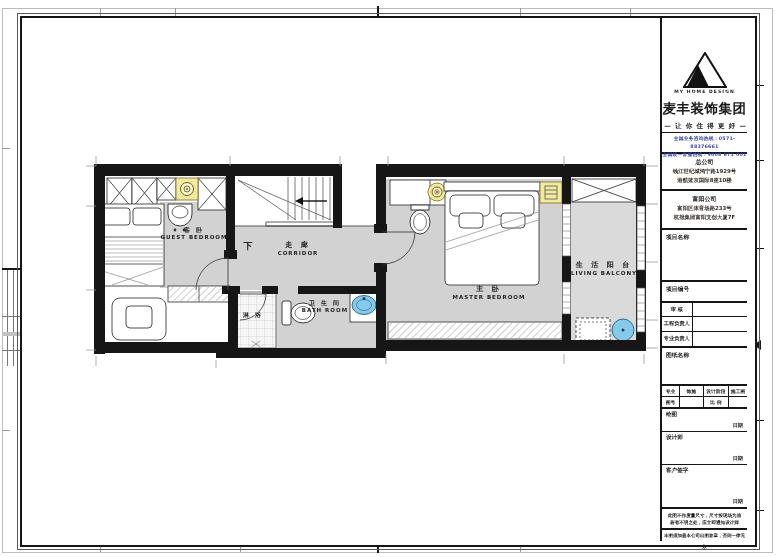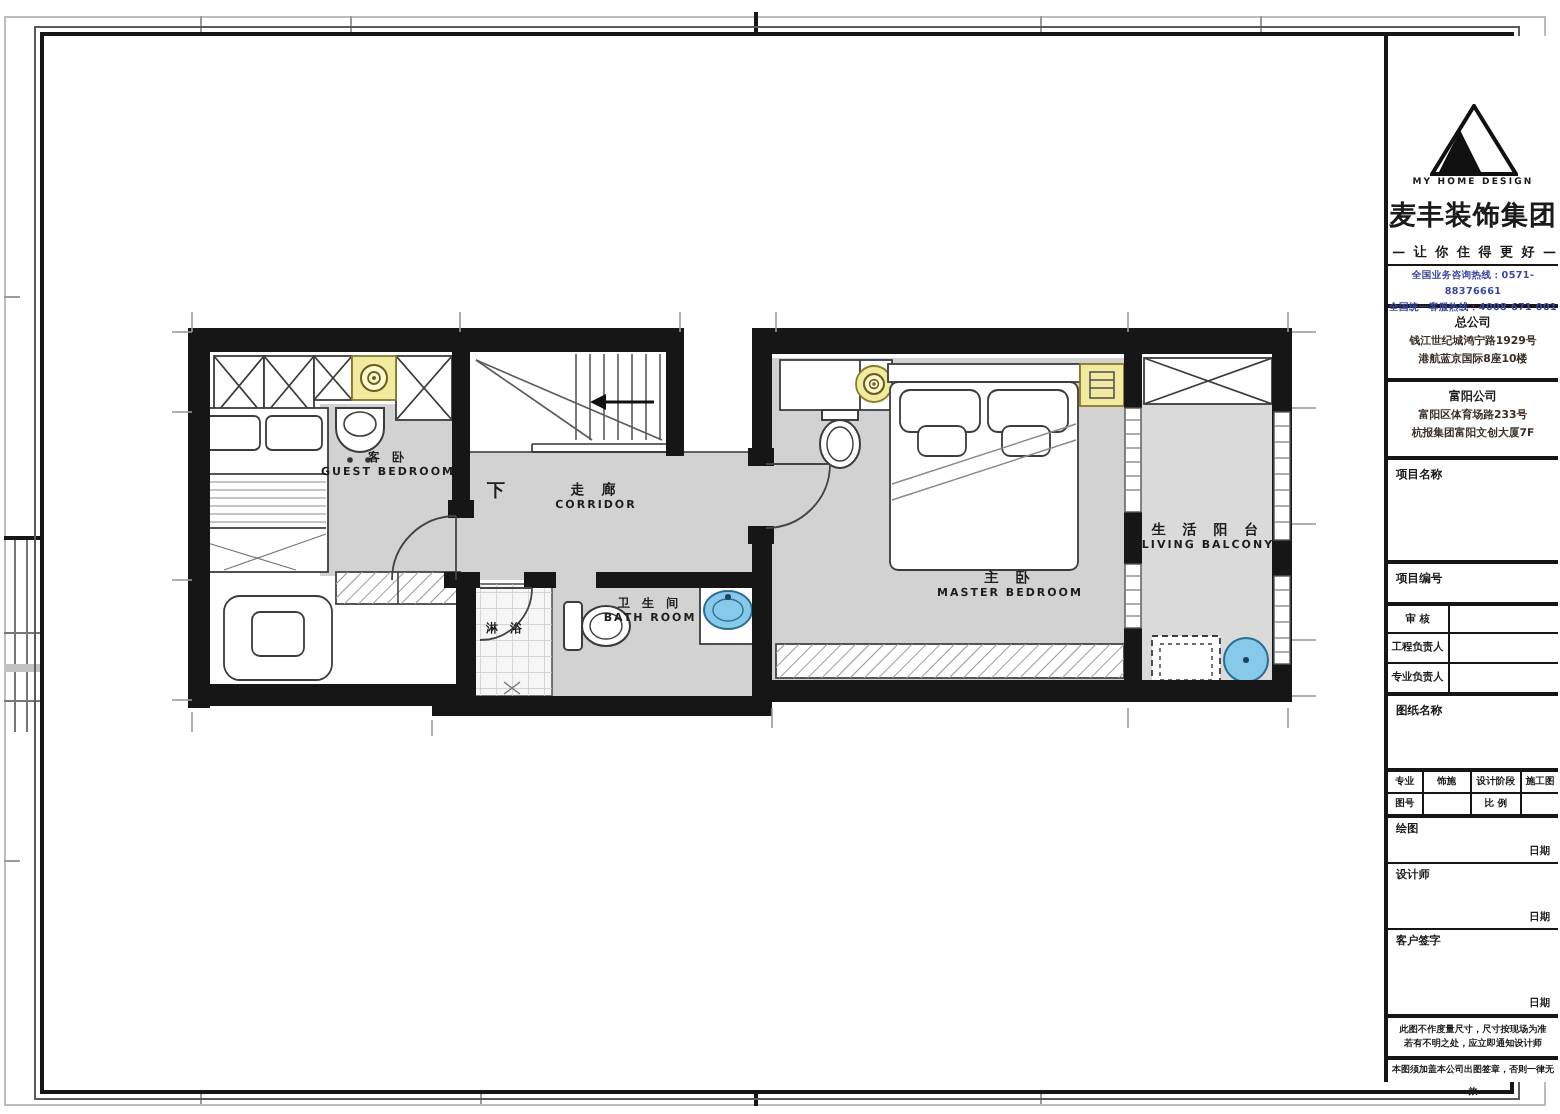--- a/index.html
+++ b/index.html
@@ -20,21 +20,21 @@
   
   .plan-svg{position:absolute;left:84px;top:148px;}
   .room-label{position:absolute;transform:translate(-50%,-50%);text-align:center;
               color:#1d1d1d;line-height:1.3;white-space:nowrap;pointer-events:none;}
   .room-label .zh{display:block;font-size:7px;font-weight:bold;letter-spacing:3px;}
   .room-label .en{display:block;font-size:5.5px;font-weight:bold;letter-spacing:1px;}
   .room-label.small .zh{font-size:6px;letter-spacing:2px;}
   .stairs-label{font-size:9px;font-weight:bold;}
 
   
-  .tb{position:absolute;left:692px;top:18px;width:85px;height:523px;border-left:2px solid #161616;
+  .tb{position:absolute;left:660px;top:18px;width:85px;height:523px;border-left:2px solid #161616;
       display:flex;flex-direction:column;background:#fff;}
   .tb-sec{box-sizing:border-box;flex:0 0 auto;position:relative;}
   .bb1{border-bottom:1px solid #161616;}
   .bb2{border-bottom:2px solid #161616;}
   .logo-sec{height:78px;display:flex;flex-direction:column;align-items:center;justify-content:flex-end;padding-bottom:2px;}
   .logo-text{font-size:4.5px;letter-spacing:1.1px;font-weight:bold;margin-top:1px;}
   .company-name{height:24px;font-size:13.5px;font-weight:bold;text-align:center;letter-spacing:0.5px;line-height:24px;}
   .slogan{height:13px;font-size:6.5px;text-align:right;letter-spacing:1px;line-height:12px;font-weight:bold;}
   .hotlines{height:21px;text-align:center;padding-top:2px;}
   .hotlines div{font-size:4.8px;line-height:8px;color:#3a46a0;font-weight:bold;letter-spacing:0.2px;}
@@ -376,21 +376,21 @@
   <div class="room-label stairs-label" style="left:248px;top:247px;">
     <span>下</span>
   </div>
   <div class="room-label small" style="left:253px;top:315px;">
     <span class="zh">淋 浴</span>
   </div>
   <div class="room-label small" style="left:325px;top:306px;">
     <span class="zh">卫 生 间</span>
     <span class="en">BATH ROOM</span>
   </div>
-  <div class="room-label" style="left:505px;top:293px;">
+  <div class="room-label" style="left:489px;top:293px;">
     <span class="zh">主 卧</span>
     <span class="en">MASTER BEDROOM</span>
   </div>
   <div class="room-label" style="left:604px;top:269px;">
     <span class="zh">生 活 阳 台</span>
     <span class="en">LIVING BALCONY</span>
   </div>
 
   <div class="tb">
     <div class="tb-sec logo-sec">

